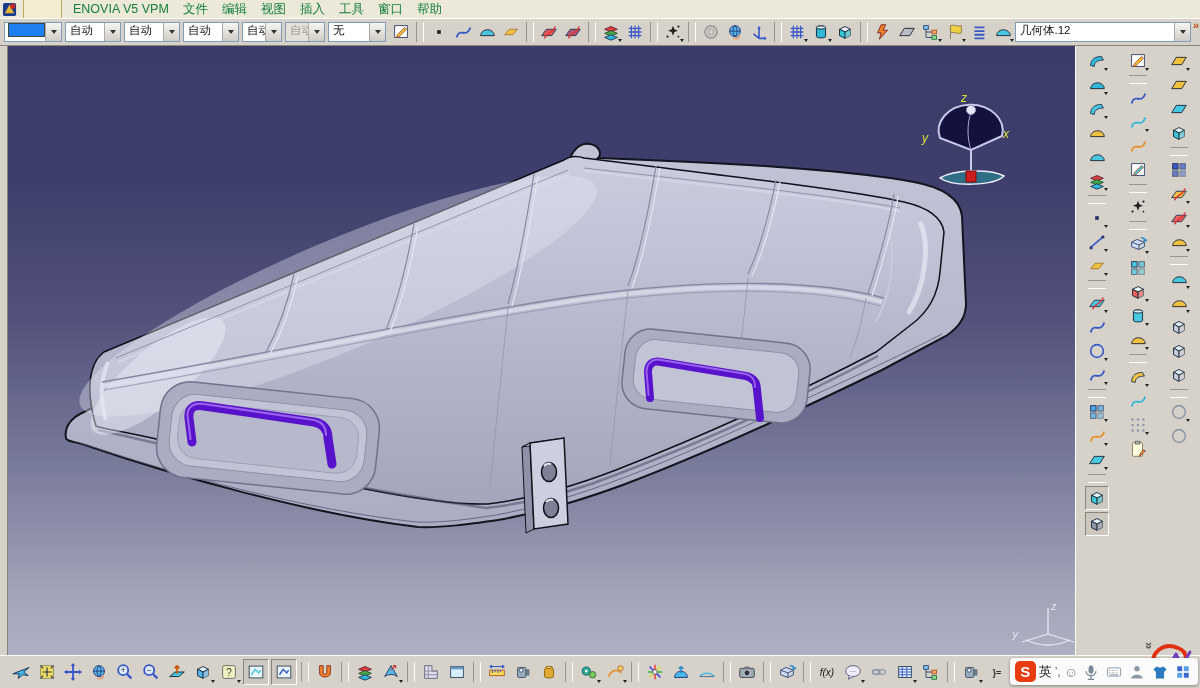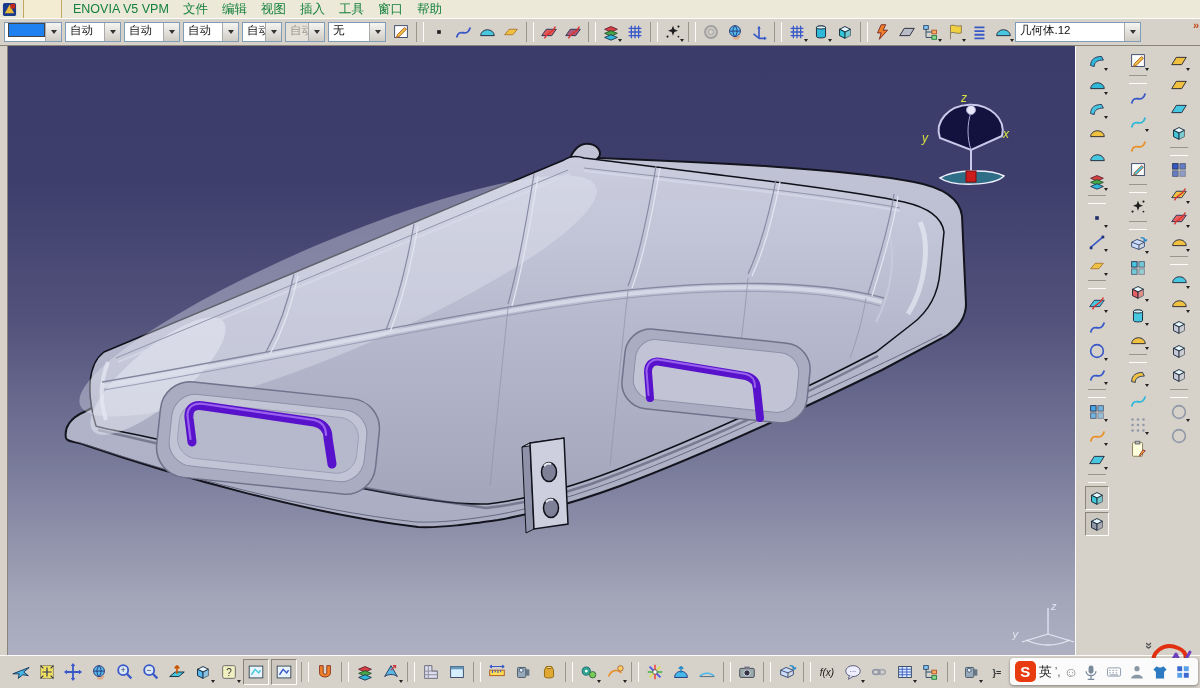--- a/index.html
+++ b/index.html
@@ -271,21 +271,21 @@
           </g>
         </svg>
       </span>
       <span class="icn">
         <svg viewBox="0 0 22 22" width="20" height="20">
           <path d="M4 15 A7.5 6.5 0 0 1 19 15 Z" fill="#48c8e0" stroke="#223"></path>
         </svg>
         <i class="drop"></i>
       </span>
     </span>
-  <div class="combo" style="width:126px;">
+  <div class="combo" style="width:176px;">
     <span class="val">几何体.12</span>
     <span class="arr">
         <i></i>
       </span>
   </div>
 </div>
 <div class="overflow-top">»</div>
 
 <div class="leftstrip"></div>
 

